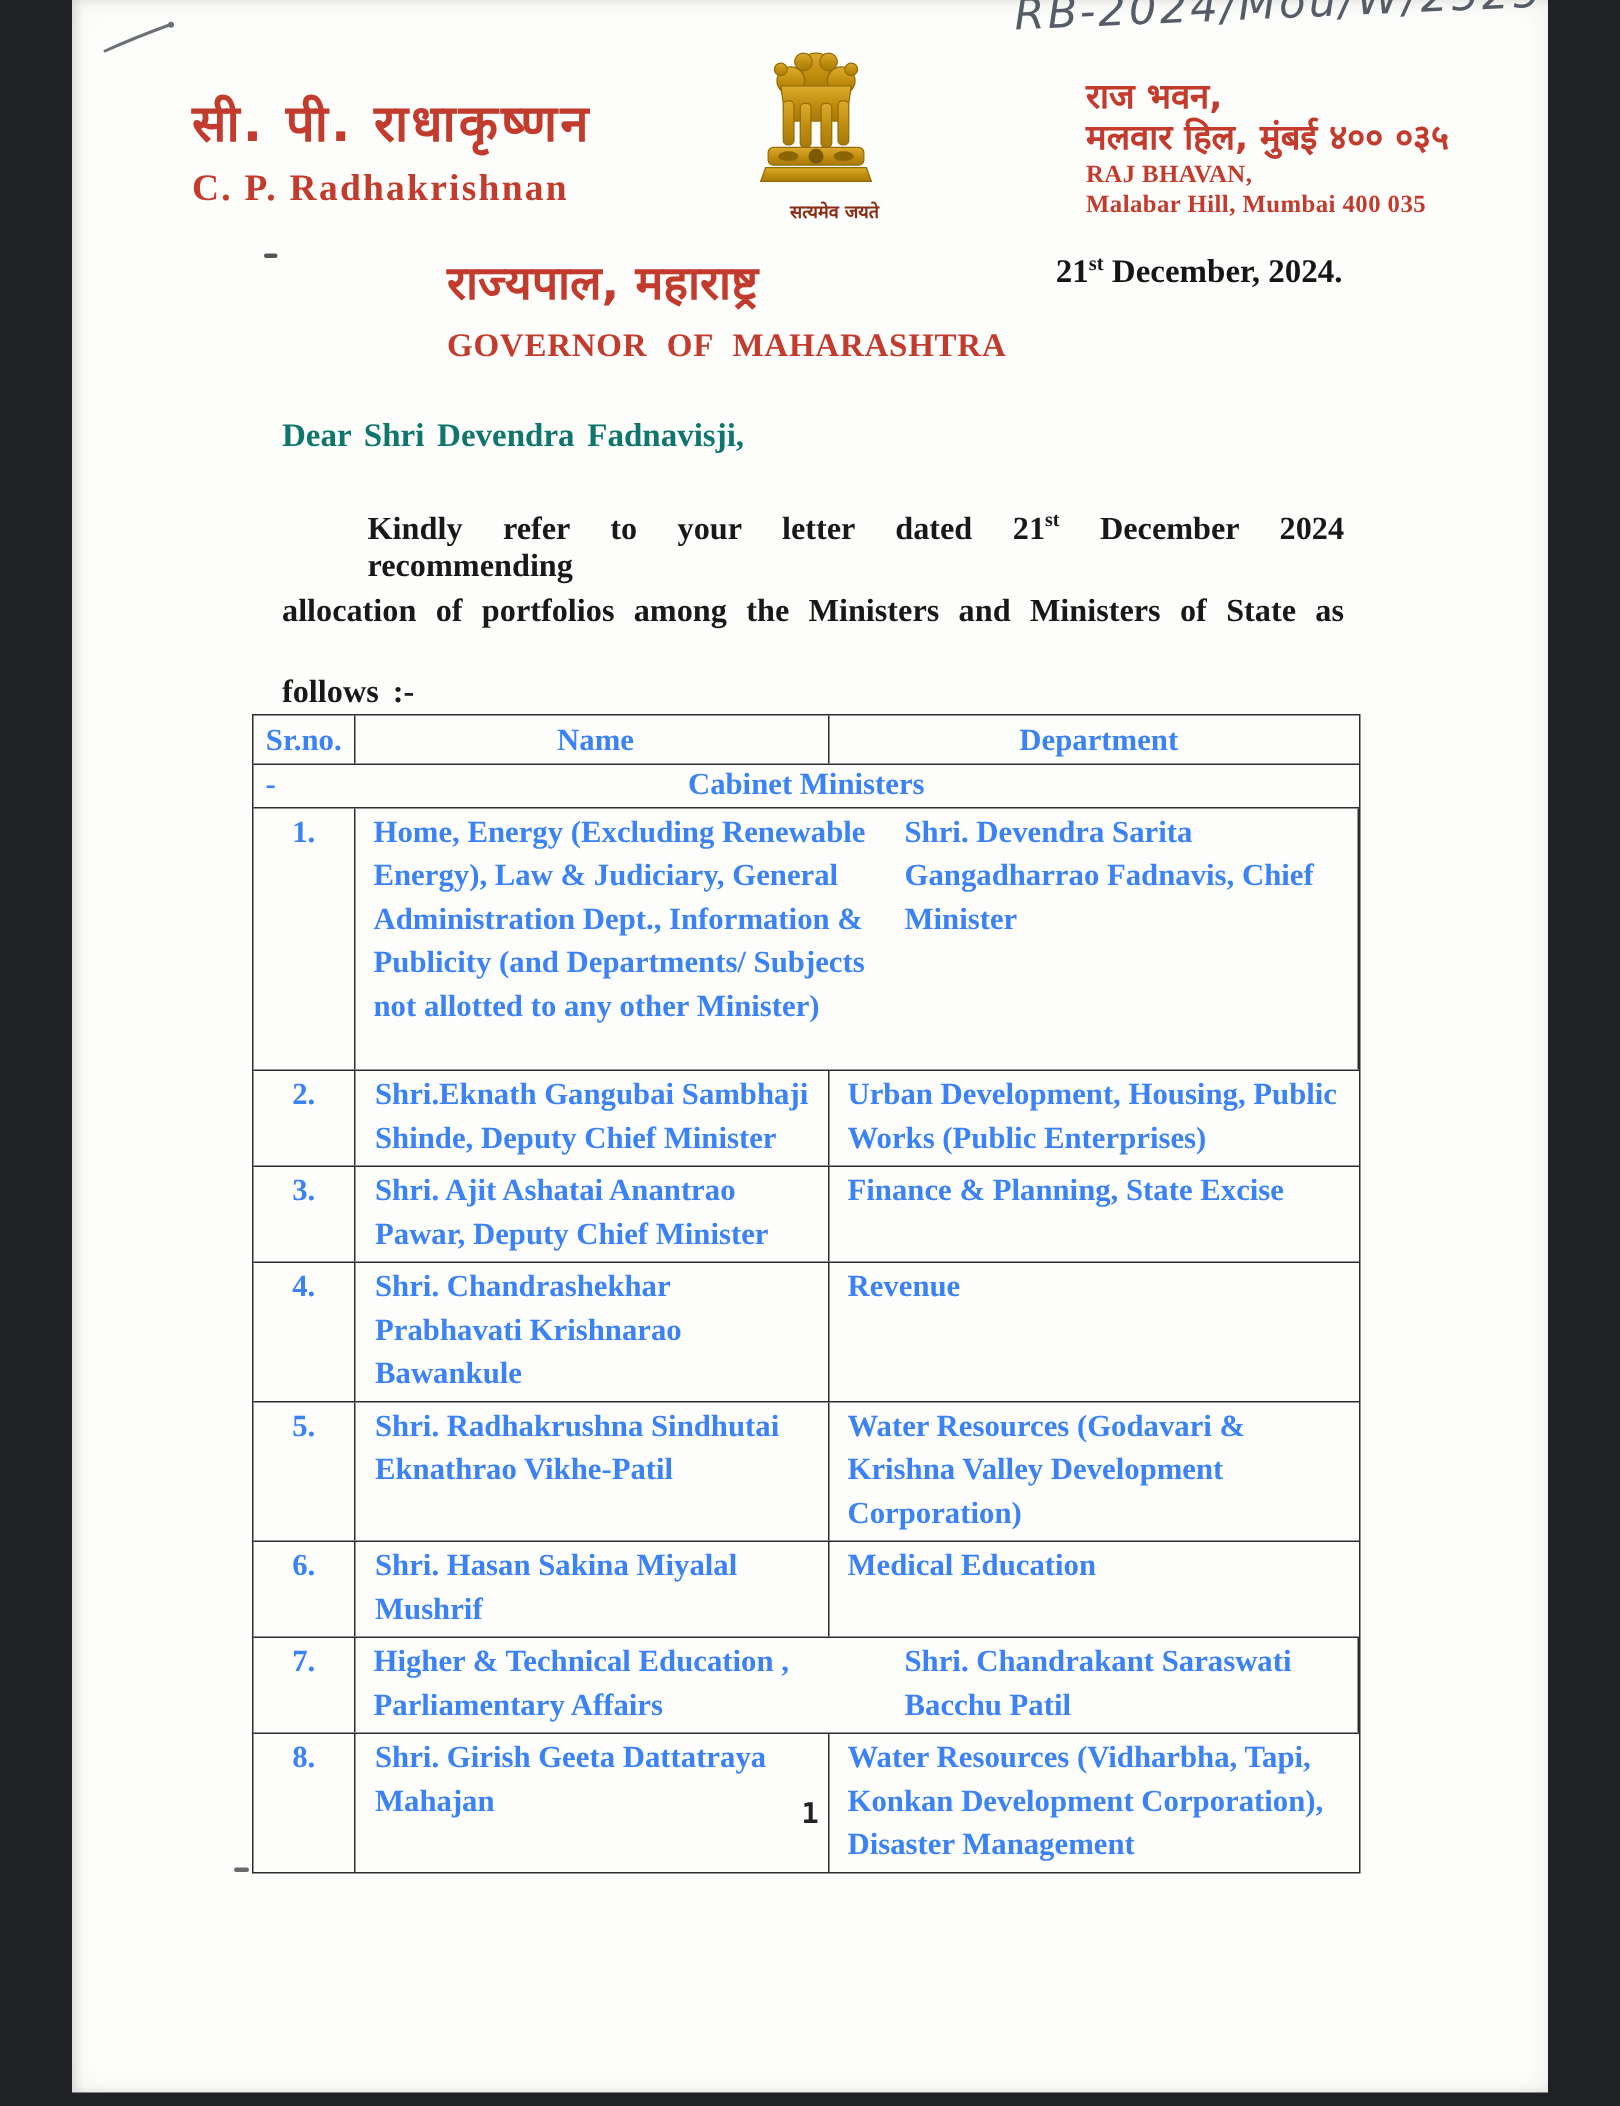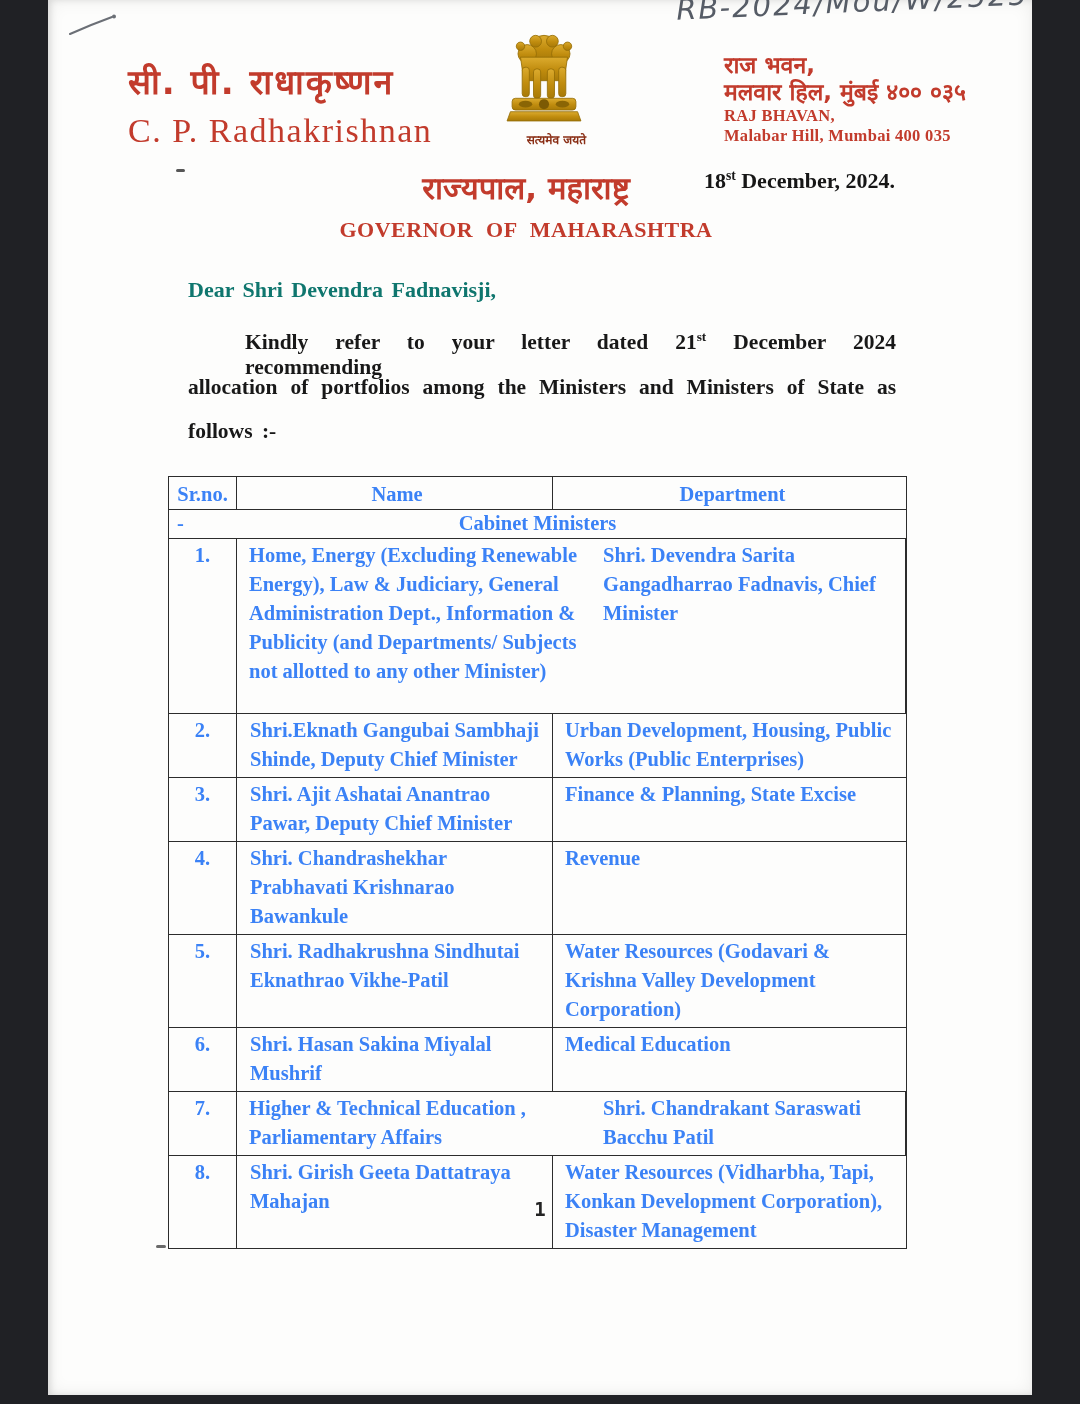--- a/index.html
+++ b/index.html
@@ -25,39 +25,39 @@
     letter-spacing:2px;
     color:#565c66;
     transform:rotate(-2.5deg);
     white-space:nowrap;
   }
   
   .pen-stroke{position:absolute;left:18px;top:10px;}
   
   .name-block{position:absolute;left:80px;top:58px;color:var(--red);}
   .name-dev{font-family:"DejaVu Sans", sans-serif;font-size:34px;font-weight:700;letter-spacing:2px;}
-  .name-eng{font-size:34px;font-weight:400;letter-spacing:1.5px;margin-top:8px;}
+  .name-eng{font-size:25px;font-weight:700;letter-spacing:1.5px;margin-top:8px;}
   .emblem{position:absolute;left:448px;top:32px;width:90px;text-align:right;}
   .emblem-motto{font-family:"DejaVu Sans", sans-serif;font-size:12px;color:#8a2f16;font-weight:700;margin-top:1px;}
   .addr-block{position:absolute;left:676px;top:52px;color:var(--red);}
   .addr-dev{font-family:"DejaVu Sans", sans-serif;font-size:23px;font-weight:700;line-height:27px;}
   .addr-eng{font-size:16.5px;font-weight:700;line-height:19.5px;letter-spacing:0.3px;}
   .date-line{
     position:absolute;left:655px;top:168px;width:192px;text-align:right;
     color:#161616;font-size:22px;font-weight:700;white-space:nowrap;
   }
-  .gov-block{position:absolute;left:238px;top:166px;width:480px;text-align:center;color:var(--red);}
+  .gov-block{position:absolute;left:250px;top:166px;width:480px;color:var(--red);}
   .gov-dev{font-family:"DejaVu Sans", sans-serif;font-size:31px;font-weight:700;}
   .gov-eng{font-size:22px;font-weight:700;word-spacing:7px;letter-spacing:0.5px;margin-top:9px;}
   
   .dash-mark{position:absolute;background:#565656;border-radius:2px;}
   
   .salutation{position:absolute;left:140px;top:277px;font-size:22px;font-weight:700;color:#0f766e;word-spacing:3px;}
   .para{position:absolute;left:140px;top:330px;width:708px;color:#181818;}
-  .para .pline{font-size:21.5px;font-weight:700;height:44.5px;word-spacing:4px;}
+  .para .pline{font-size:21.5px;font-weight:700;height:44.5px;word-spacing:4px;margin-top:10px;}
   .pline.just{text-align:justify;text-align-last:justify;}
   .pline.indent{padding-left:57px;box-sizing:border-box;}
   sup{font-size:0.62em;vertical-align:super;line-height:0;}
   
   .mtable{
     position:absolute;left:120px;top:476px;width:739px;
     border:1.6px solid #2c2c2c;
     color:#3b82f6;
     font-size:20.5px;font-weight:700;
     box-sizing:border-box;
@@ -130,21 +130,21 @@
     <div class="emblem-motto">सत्यमेव जयते</div>
   </div>
 
   <div class="addr-block">
     <div class="addr-dev">राज भवन,</div>
     <div class="addr-dev">मलवार हिल, मुंबई ४०० ०३५</div>
     <div class="addr-eng">RAJ BHAVAN,</div>
     <div class="addr-eng">Malabar Hill, Mumbai 400 035</div>
   </div>
 
-  <div class="date-line"><span>18</span><sup>st</sup><span> December, 2024.</span></div>
+  <div class="date-line"><span>21</span><sup>st</sup><span> December, 2024.</span></div>
 
   <div class="gov-block">
     <div class="gov-dev">राज्यपाल, महाराष्ट्र</div>
     <div class="gov-eng">GOVERNOR OF MAHARASHTRA</div>
   </div>
 
   <div class="salutation">Dear Shri Devendra Fadnavisji,</div>
 
   <div class="para">
     <div class="pline just indent"><span>Kindly refer to your letter dated 21</span><sup>st</sup><span> December 2024 recommending</span></div>

